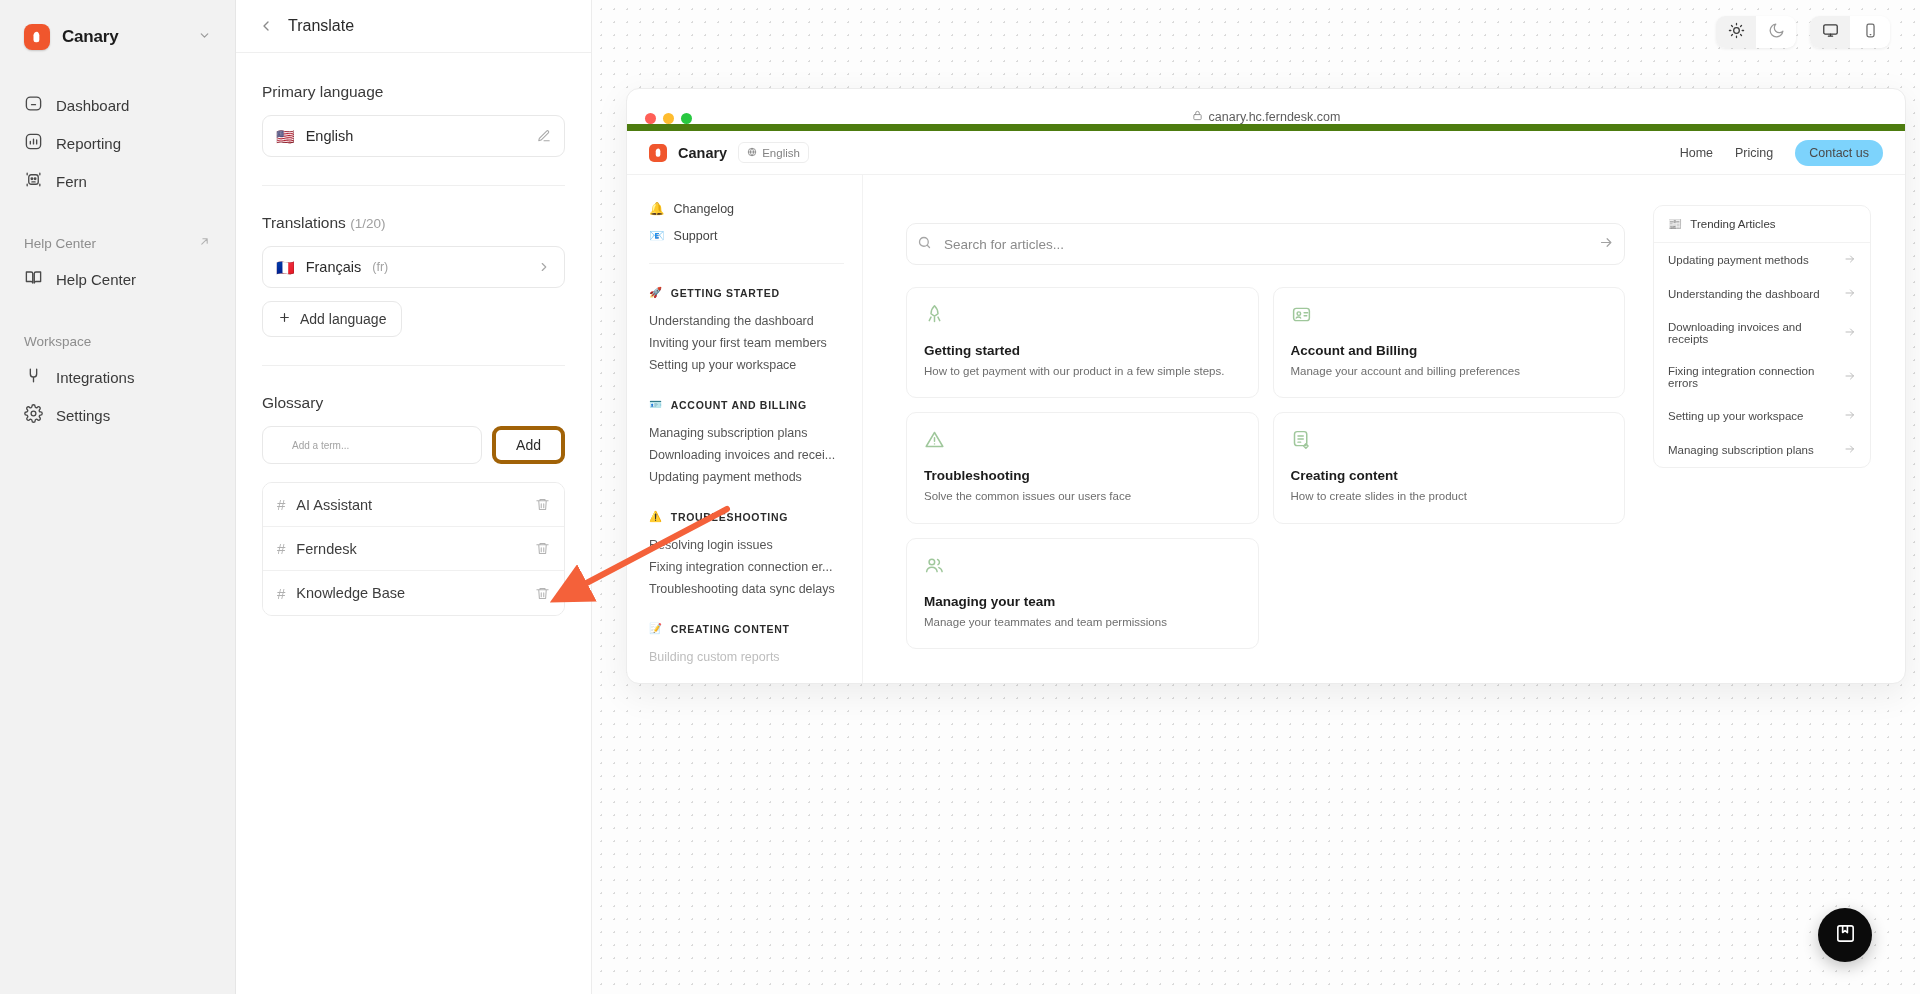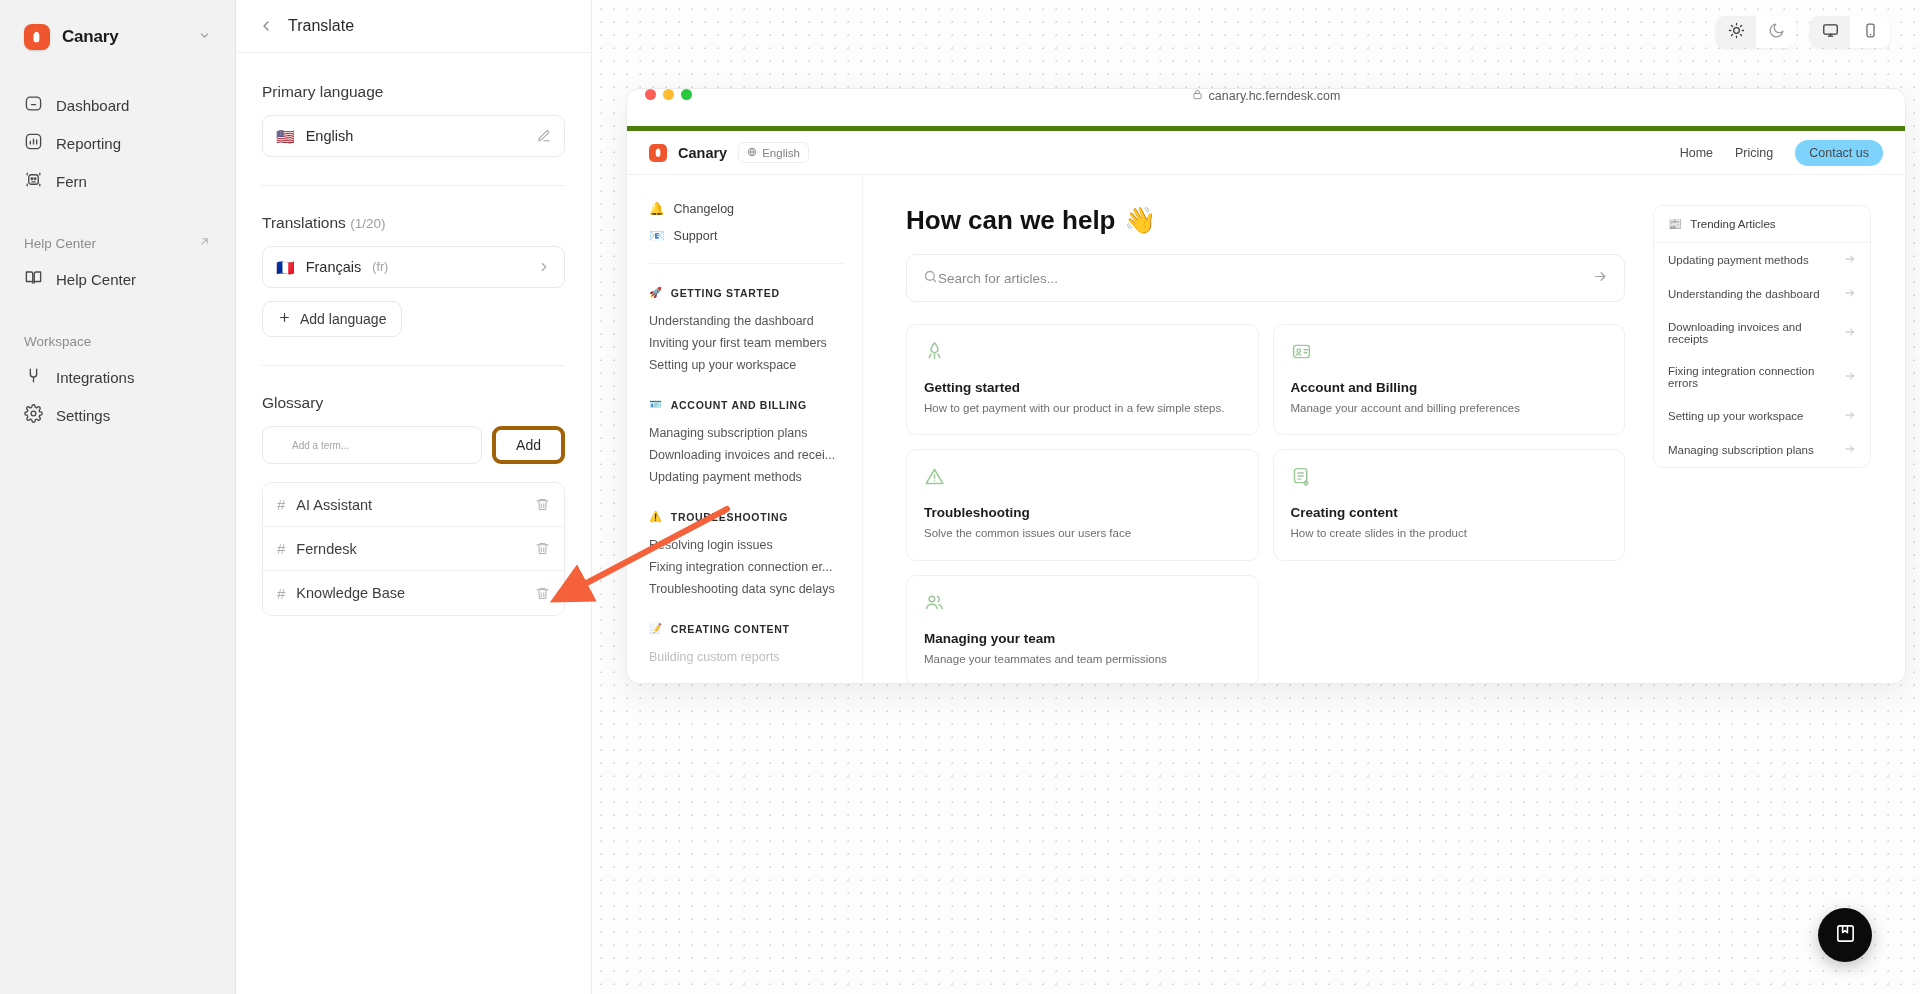--- a/index.html
+++ b/index.html
@@ -113,22 +113,22 @@
     display: flex; align-items: center; justify-content: center; color: #3a3a3a;
   }
   .seg button.on { background: #f2f2f2; }
 
   .browser {
     position: absolute; left: 34px; top: 88px; width: 1280px; height: 596px;
     background: #fff; border-radius: 13px; border: 1px solid #ececec;
     box-shadow: 0 10px 34px rgba(0,0,0,.07); overflow: hidden;
   }
   .bbar {
-    height: 42px; display: flex; align-items: flex-start; padding: 0 18px;
-    border-bottom: 5px solid #4d7c0f; position: relative;
+    height: 42px; display: flex; align-items: flex-end; padding: 0 18px;
+    border-bottom: 7px solid #4d7c0f; position: relative;
   }
   .dots { display: flex; gap: 7px; }
   .dot { width: 11px; height: 11px; border-radius: 50%; }
   .url {
     position: absolute; left: 0; right: 0; text-align: center;
     font-size: 12.5px; color: #5d5d5d;
     display: flex; align-items: center; justify-content: center; gap: 6px;
   }
 
   
@@ -170,22 +170,22 @@
     display: flex; align-items: center; gap: 8px; margin: 22px 0 11px 0;
     font-size: 10.5px; font-weight: 700; letter-spacing: .7px; color: #2b2b2b;
   }
   .hc-cat:first-of-type { margin-top: 0; }
   .hc-art { font-size: 12.5px; color: #555; height: 22px; display: flex; align-items: center; cursor: pointer; }
 
   .hc-main { flex: 1; padding: 30px 34px 0 43px; display: flex; gap: 28px; }
   .hc-col { flex: 1; }
   .hc-h1 { font-size: 26px; font-weight: 700; color: #121212; display: flex; align-items: center; gap: 9px; }
   .big-search {
-    margin-top: 18px; height: 48px; border: 1px solid #ededed; border-radius: 10px;
-    display: flex; align-items: center; padding: 0 16px; 
+    margin-top: 18px; height: 42px; border: 1px solid #ededed; border-radius: 10px;
+    display: flex; align-items: center; padding: 0 10px; gap: 12px;
   }
   .big-search .ph { font-size: 13.5px; color: #8b8b8b; }
   .big-search .go { margin-left: auto; color: #a2a2a2; }
 
   .cards { margin-top: 22px; display: grid; grid-template-columns: 1fr 1fr; gap: 14px; }
   .card {
     border: 1px solid #f0f0f0; border-radius: 10px; padding: 16px 17px 18px 17px; background: #fff; cursor: pointer;
   }
   .card .ci { color: #9fc79b; margin-bottom: 14px; display: block; }
   .card h3 { font-size: 13.5px; font-weight: 600; color: #1c1c1c; margin-bottom: 5px; }
@@ -489,24 +489,20 @@
 
           <div class="hc-cat">
             <span>📝</span>
             <span>CREATING CONTENT</span>
           </div>
           <div class="hc-art" style="color:#bdbdbd">Building custom reports</div>
         </aside>
 
         <div class="hc-main">
           <div class="hc-col">
-            <h1 class="hc-h1">
-              <span>How can we help</span>
-              <span>👋</span>
-            </h1>
 
             <div class="big-search">
               <span><svg width="15" height="15" viewBox="0 0 24 24" fill="none" stroke="#a6a6a6" stroke-width="2.1" stroke-linecap="round">
                     <circle cx="11" cy="11" r="7"></circle>
                     <path d="M20 20l-3.6-3.6"></path>
                   </svg></span>
               <span class="ph">Search for articles...</span>
               <span class="go"><svg width="15" height="15" viewBox="0 0 24 24" fill="none" stroke="currentColor" stroke-width="1.9" stroke-linecap="round" stroke-linejoin="round">
                     <path d="M4 12h15M13 6l6 6-6 6"></path>
                   </svg></span>

